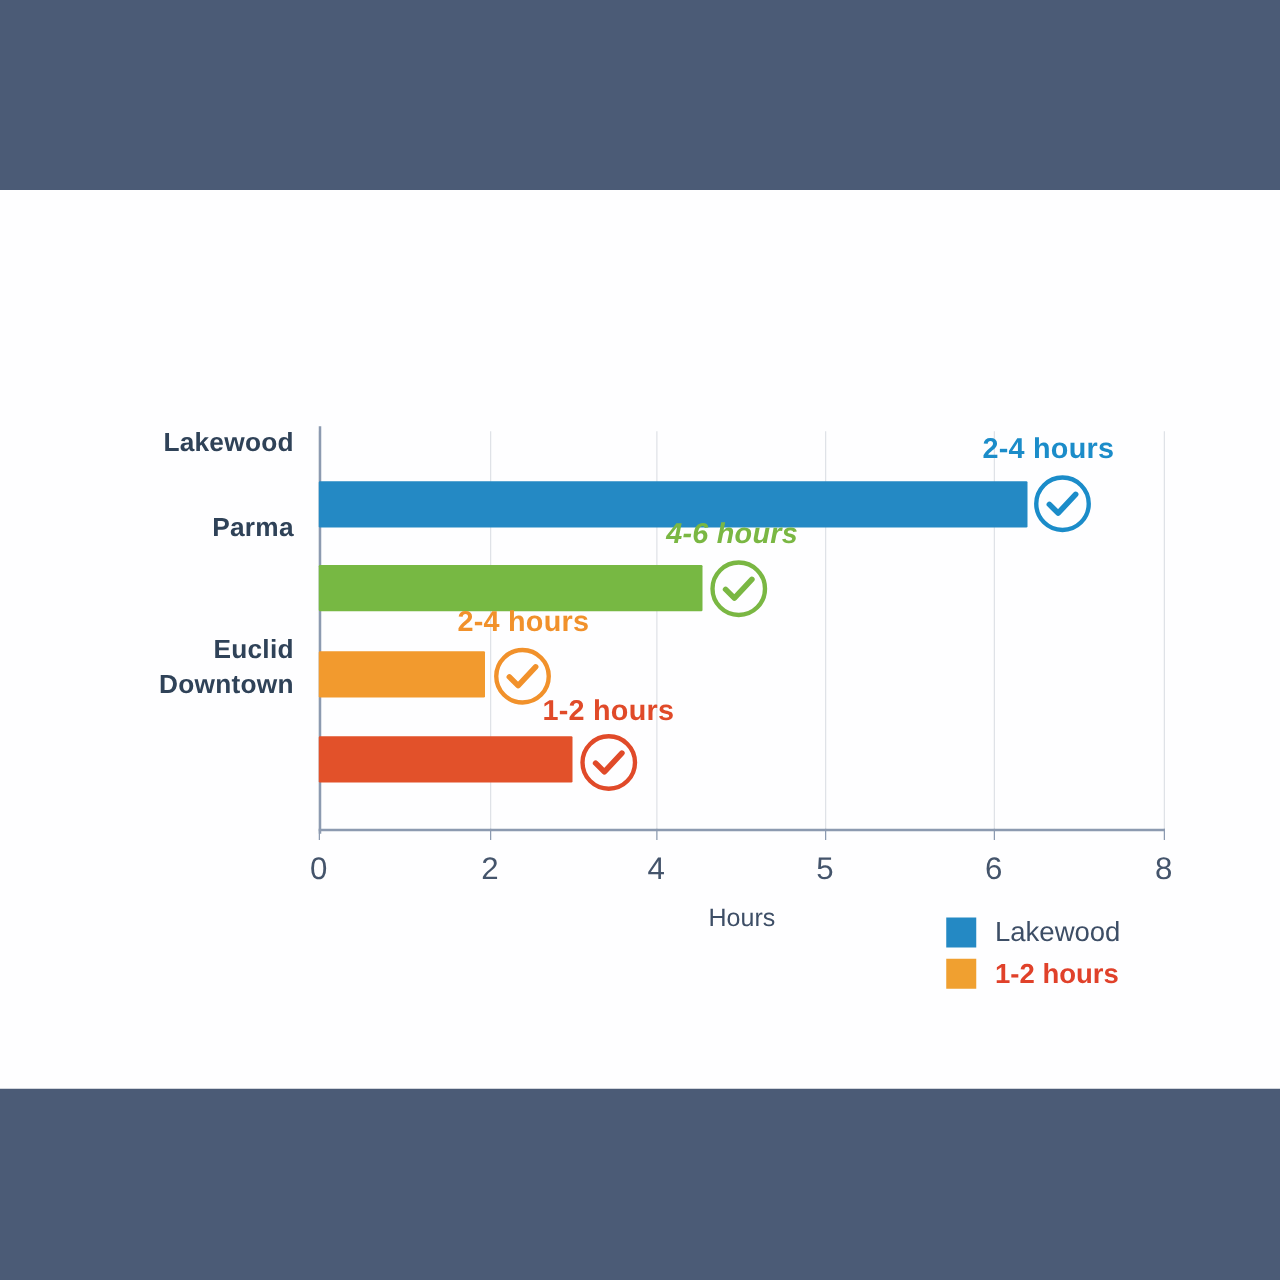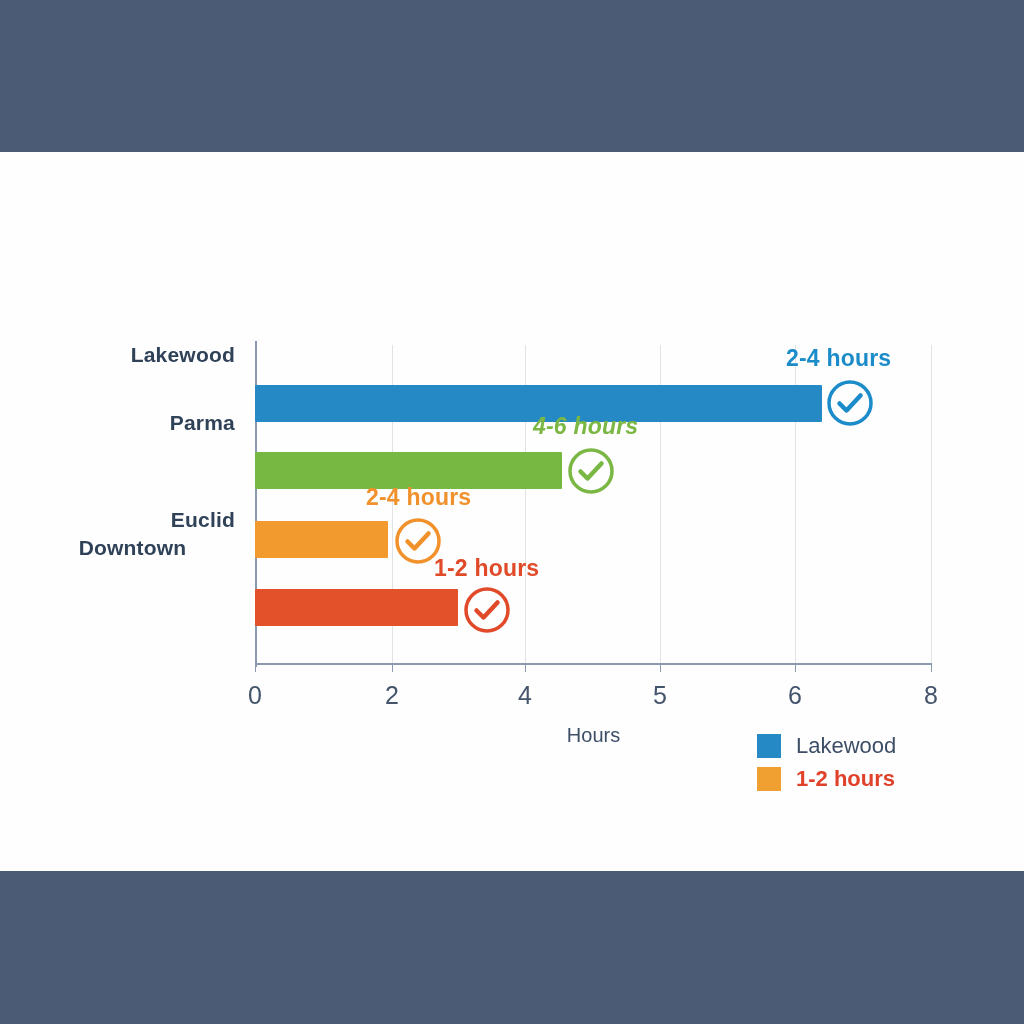--- a/index.html
+++ b/index.html
@@ -180,21 +180,21 @@
     <div class="ylabel-wrap" style="top:190px;">
       <span class="ylabel" style="position:static;">Lakewood</span>
     </div>
     <div class="ylabel-wrap" style="top:258px;">
       <span class="ylabel" style="position:static;text-align:right;">Parma</span>
     </div>
     <div class="ylabel-wrap" style="top:327px;margin-top:28px;">
       <span class="ylabel" style="position:static;">Euclid</span>
     </div>
     <div class="ylabel-wrap" style="top:383px;">
-      <div class="ylabel" style="position:static;text-align:center;">Downtown</div>
+      <div class="ylabel" style="position:static;">Downtown</div>
     </div>
 
     <div class="plot">
 
       <div class="gridline" style="left:0px;"></div>
       <div class="gridline" style="left:137px;"></div>
       <div class="gridline" style="left:270px;"></div>
       <div class="gridline" style="left:405px;"></div>
       <div class="gridline" style="left:540px;"></div>
       <div class="gridline" style="left:676px;"></div>

